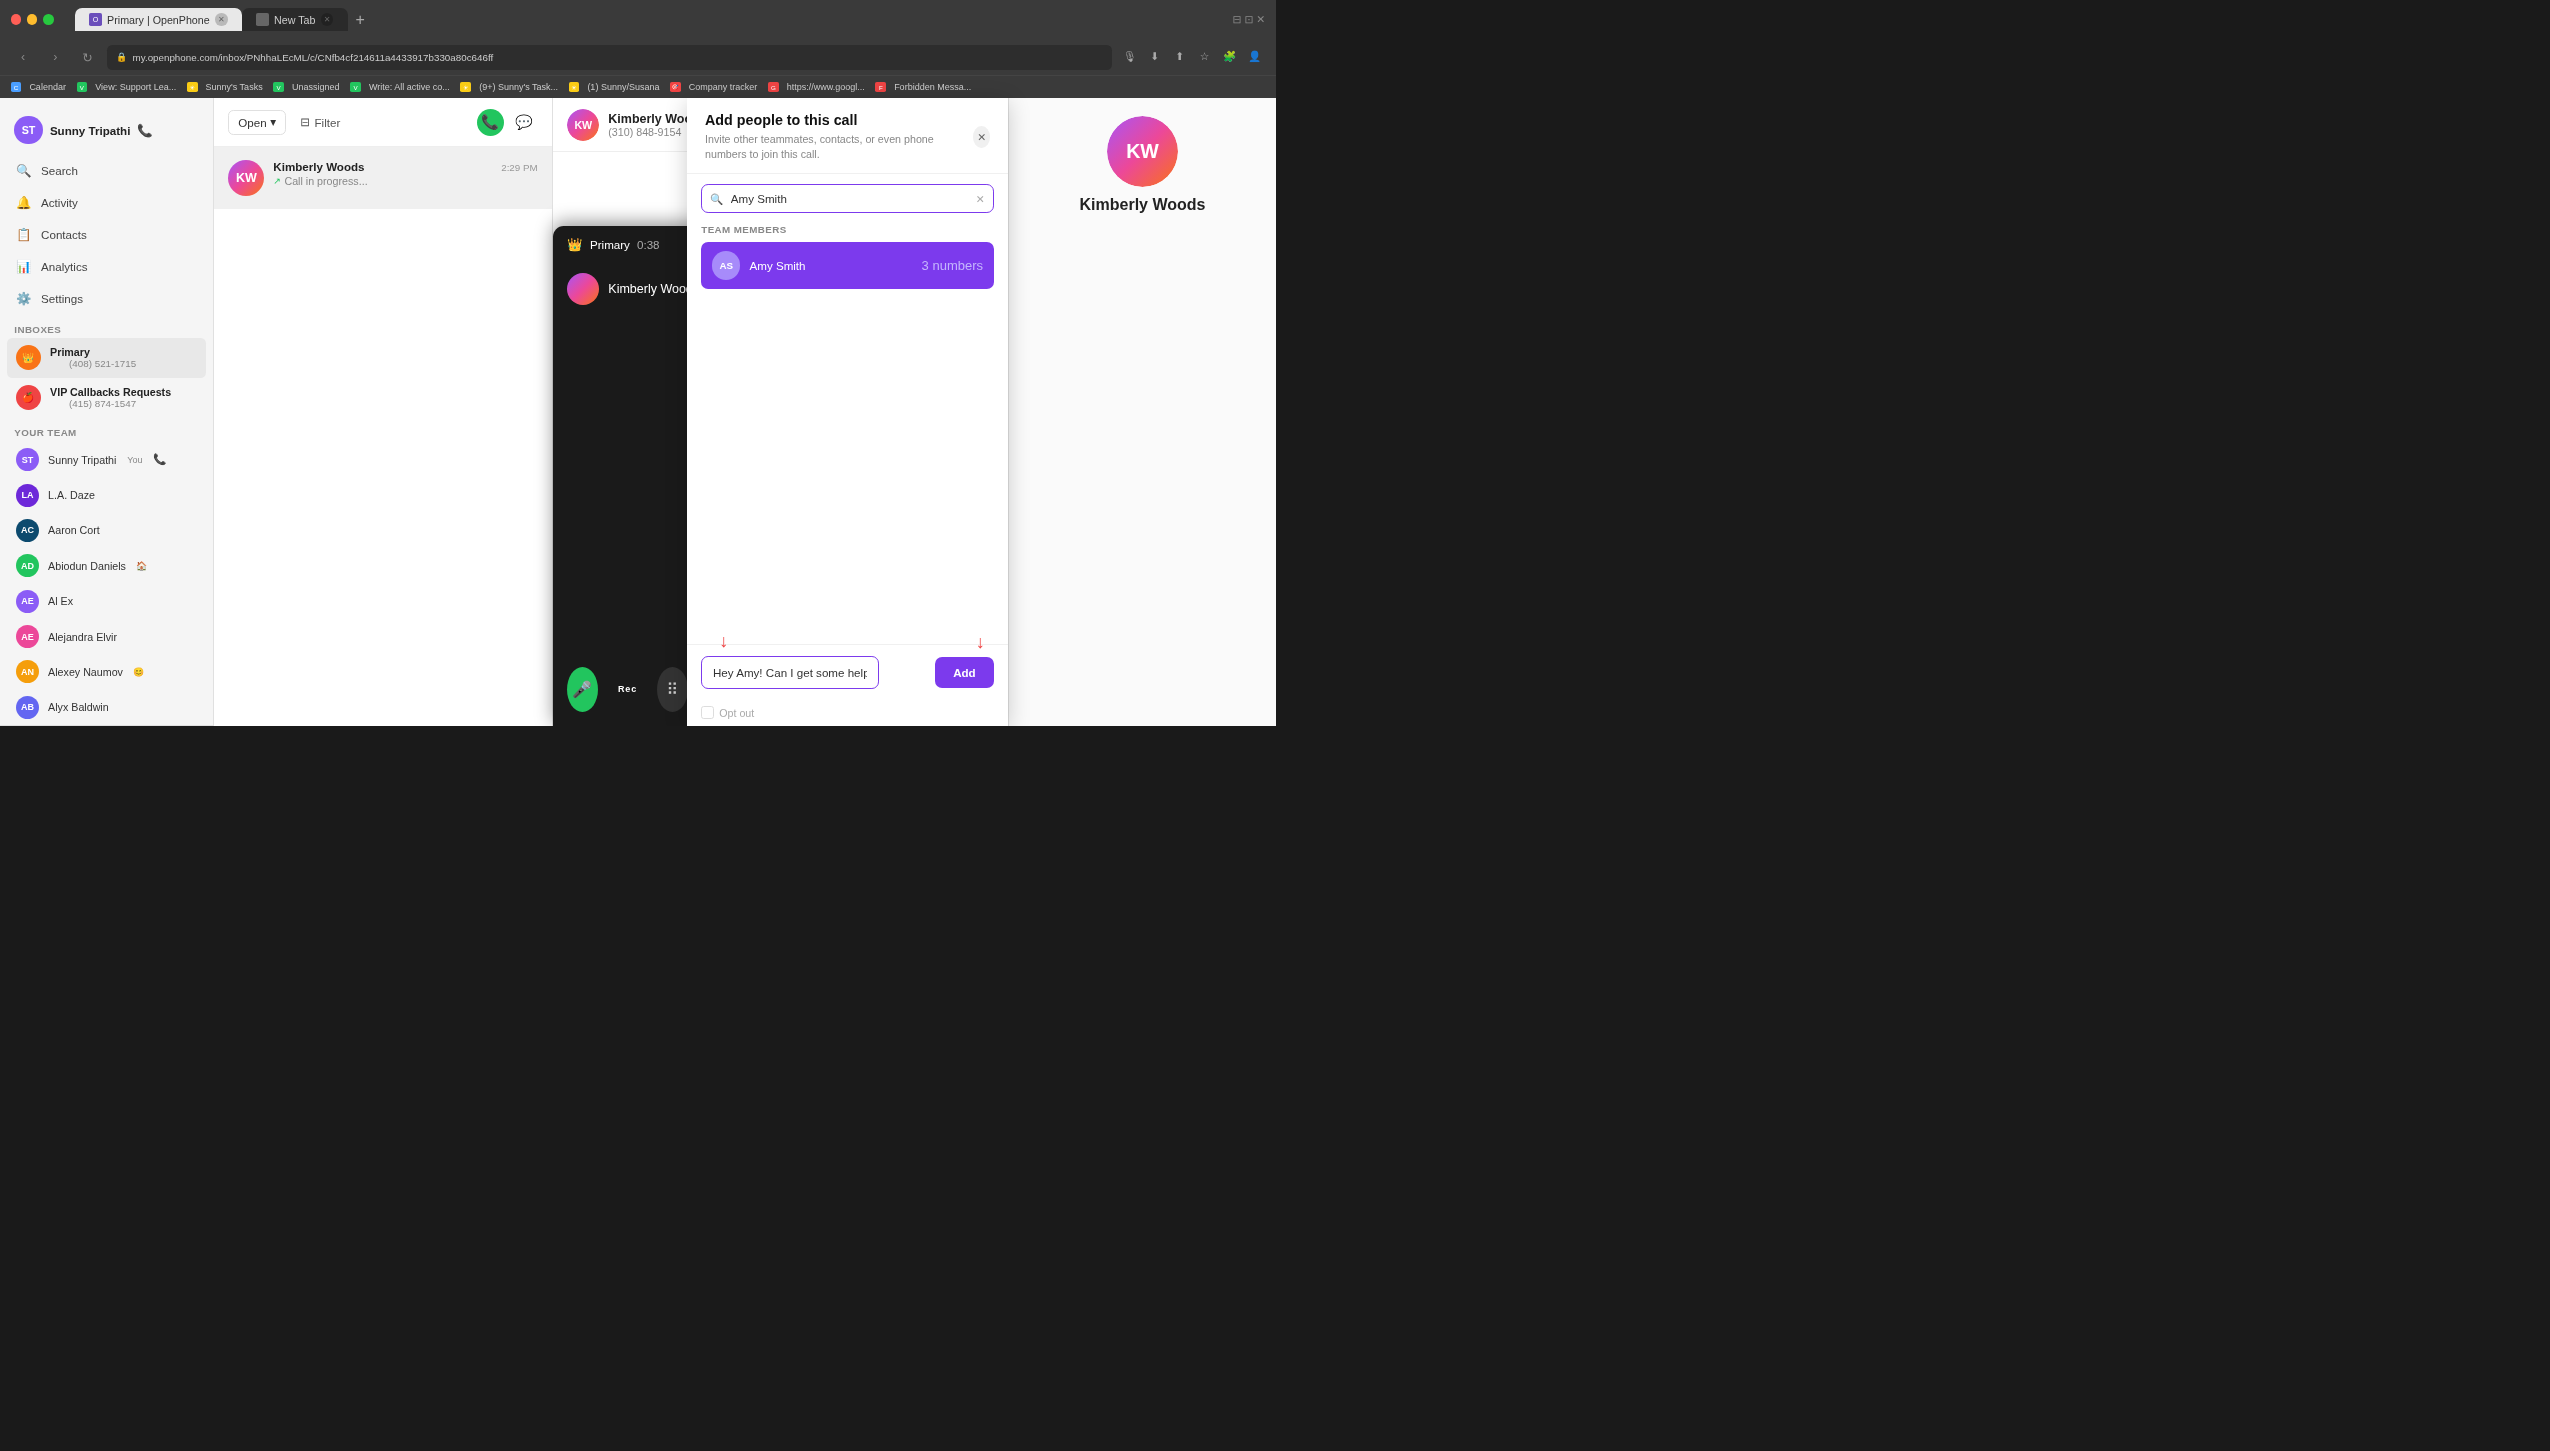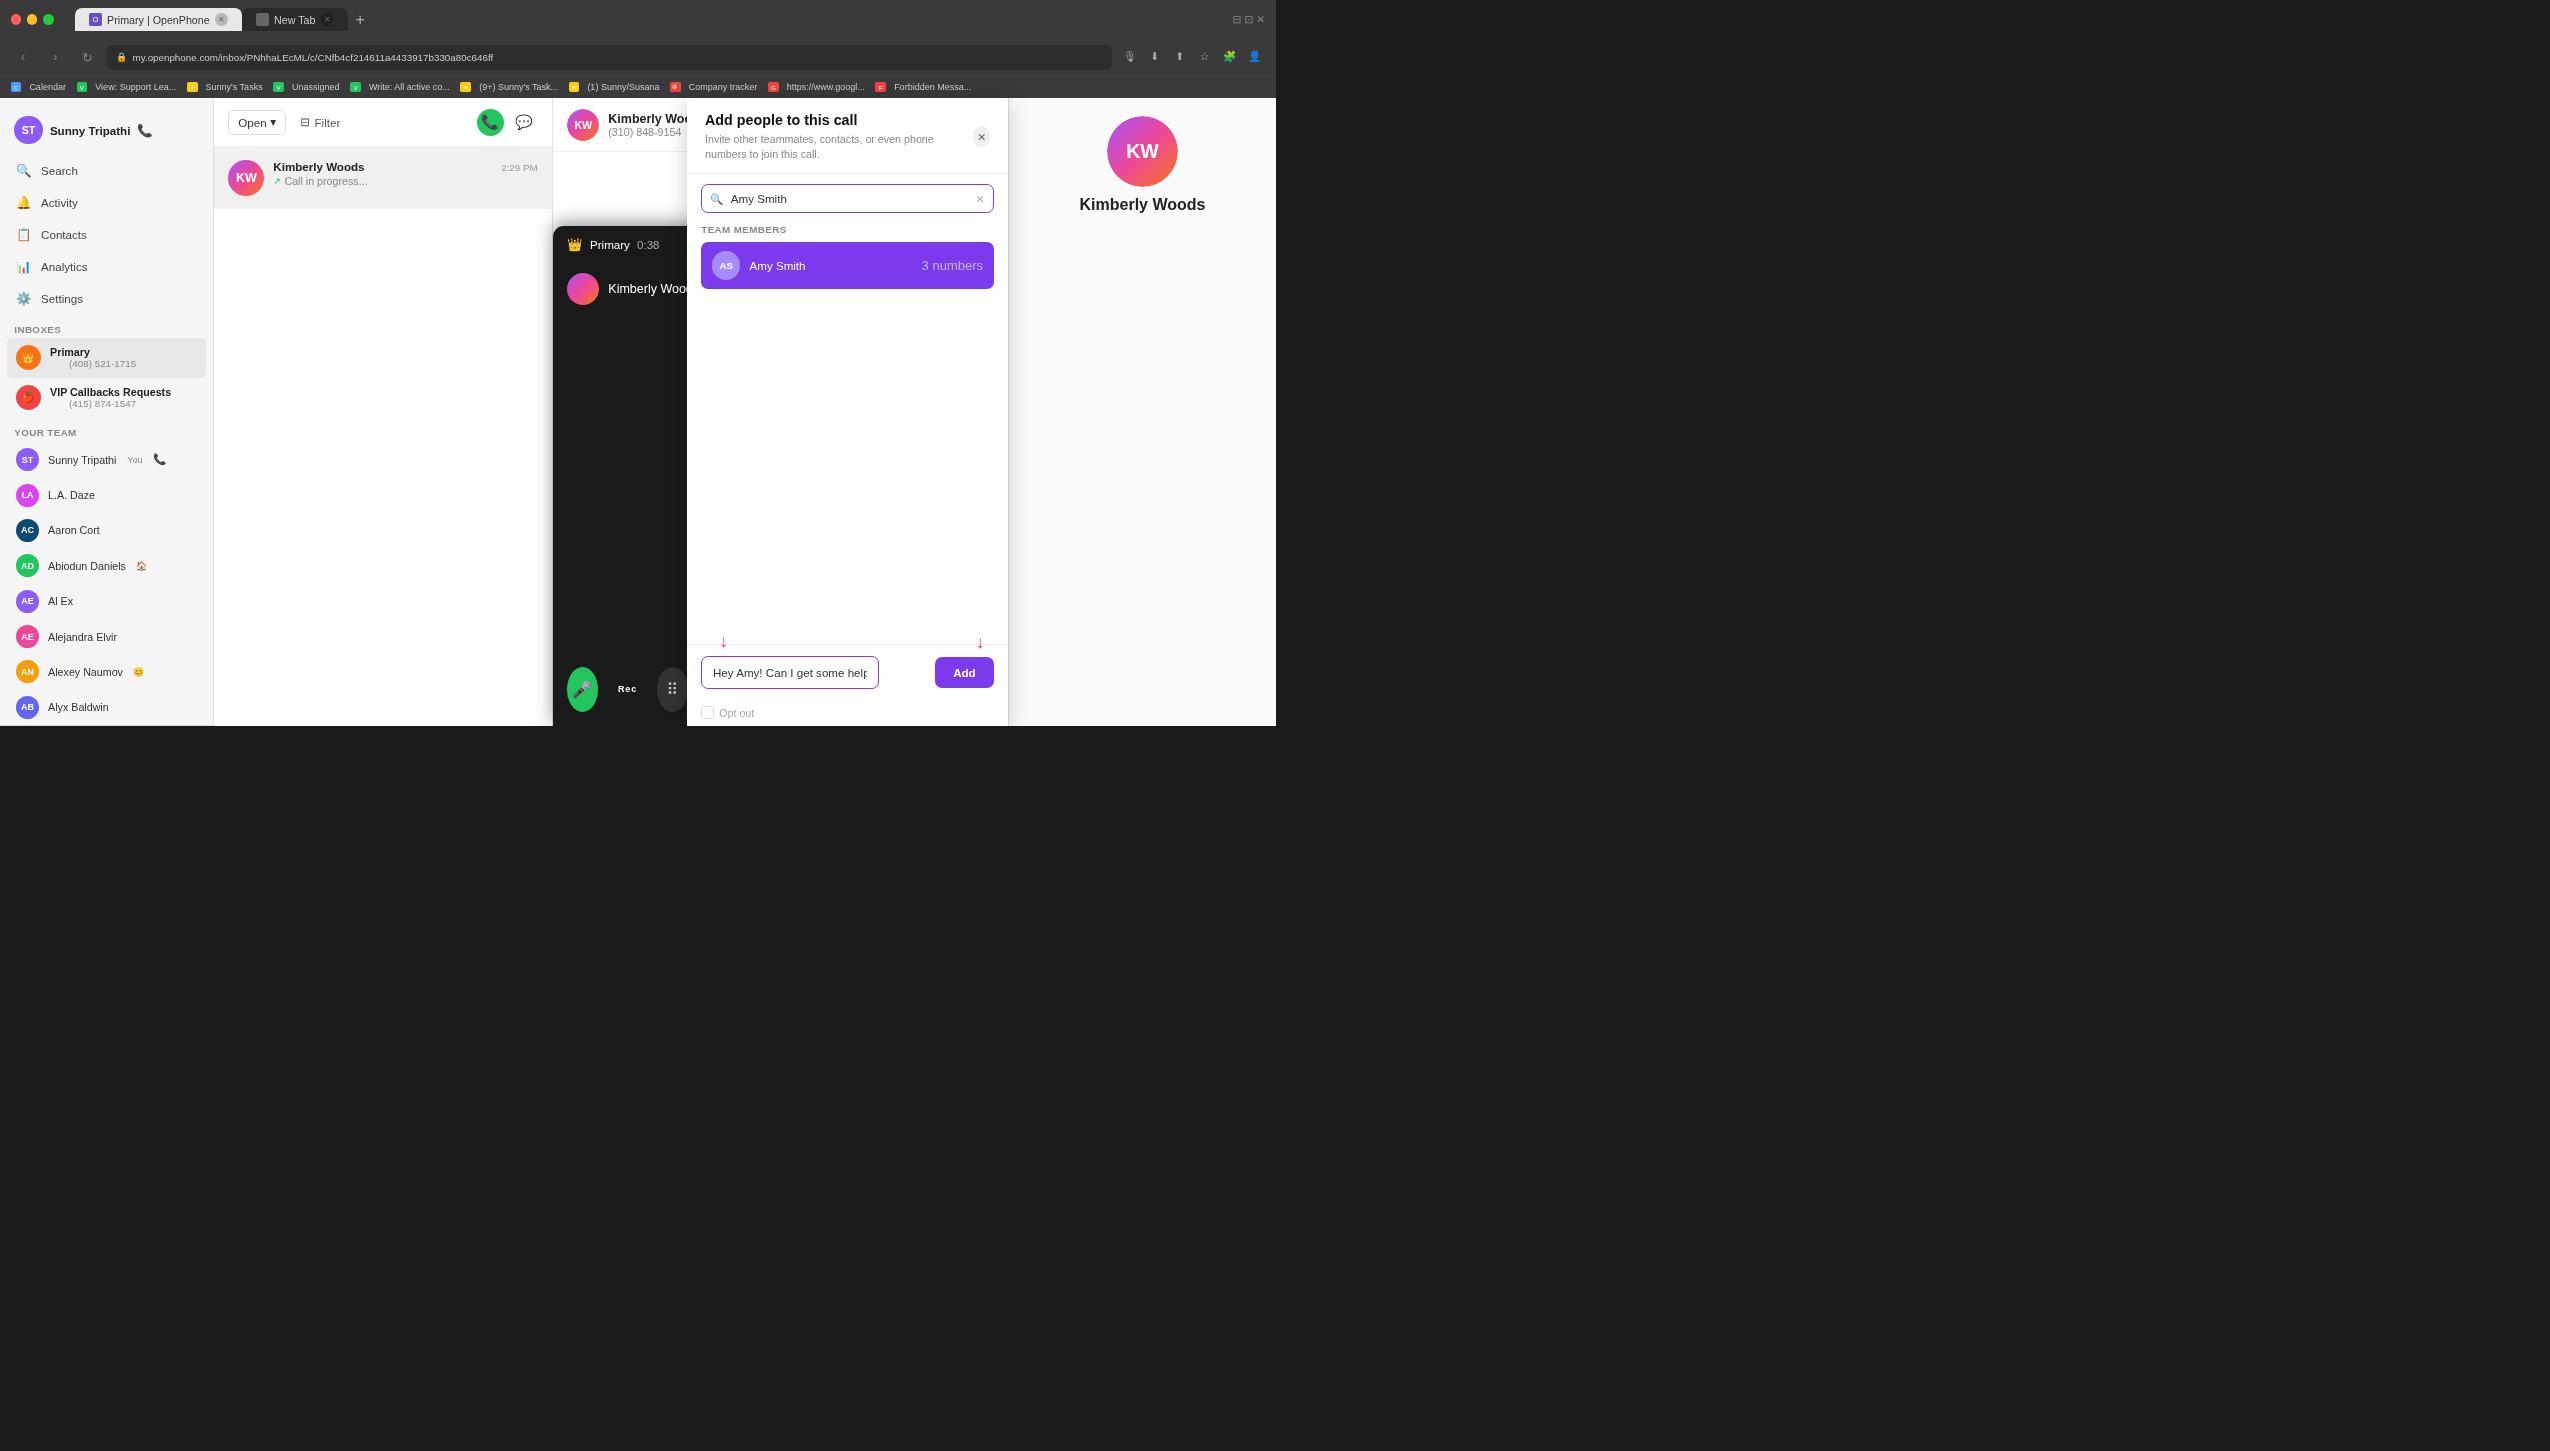--- a/index.html
+++ b/index.html
@@ -309,21 +309,21 @@
 
     <div class="sidebar-section-title">Your team</div>
 
     <div class="team-item">
       <div class="team-avatar" style="background:#8b5cf6;">ST</div>
       <span class="team-name">Sunny Tripathi</span>
       <span class="team-badge">You</span>
       <span style="font-size:10.7px; color:#555; margin-left:1.8px;">📞</span>
     </div>
     <div class="team-item">
-      <div class="team-avatar" style="background:#d946ef;">LA</div>
+      <div class="team-avatar" style="background:#6d28d9;">LA</div>
       <span class="team-name">L.A. Daze</span>
     </div>
     <div class="team-item">
       <div class="team-avatar" style="background:#0c4a6e;">AC</div>
       <span class="team-name">Aaron Cort</span>
     </div>
     <div class="team-item">
       <div class="team-avatar" style="background:#22c55e;">AD</div>
       <span class="team-name">Abiodun Daniels</span>
       <span class="team-badge">🏠</span>

